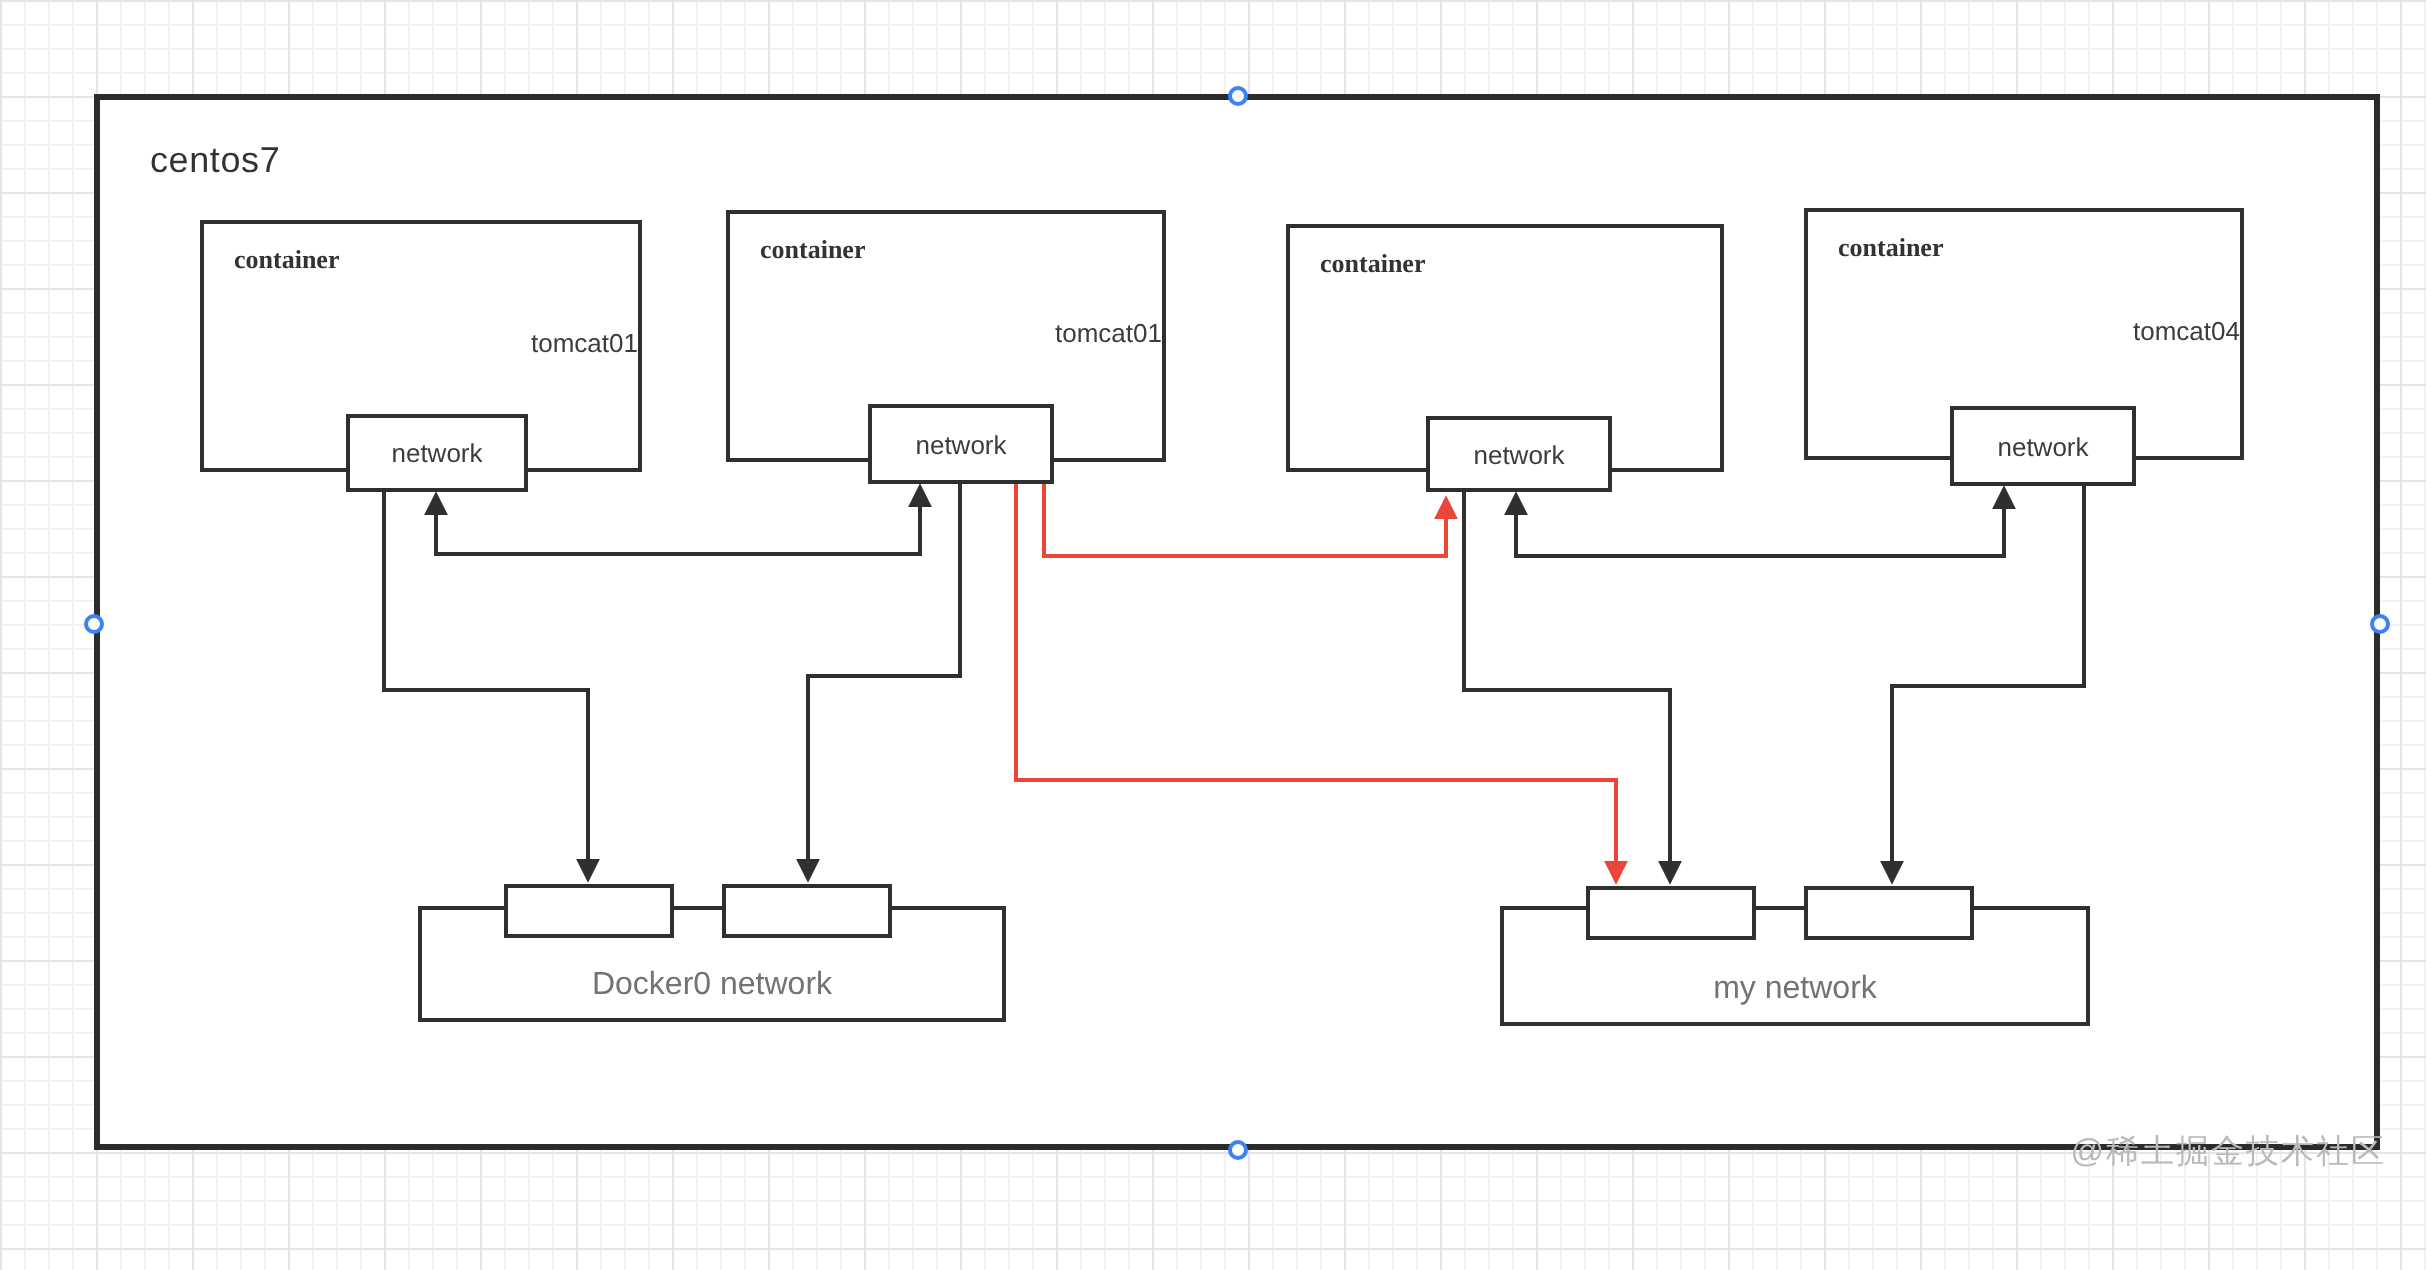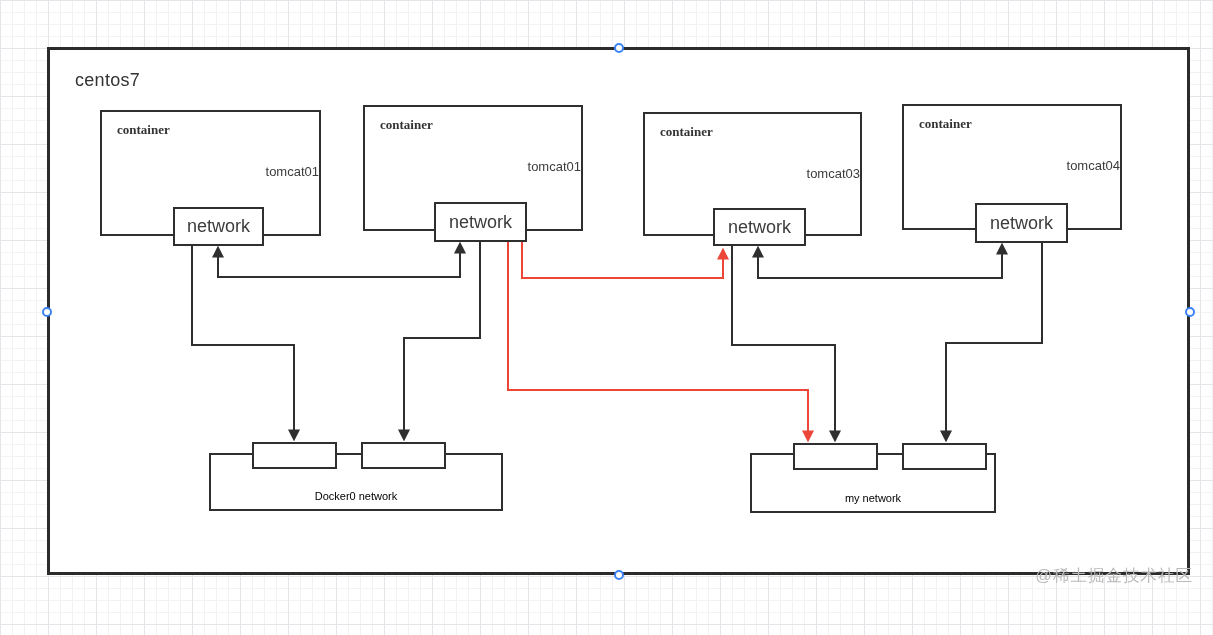--- a/index.html
+++ b/index.html
@@ -34,33 +34,33 @@
     background:#fff;border:2px solid var(--shape-border);box-sizing:border-box;
   }
   .cbox-1{left:100px;top:110px;width:221px;height:126px;}
   .cbox-2{left:363px;top:105px;width:220px;height:126px;}
   .cbox-3{left:643px;top:112px;width:219px;height:124px;}
   .cbox-4{left:902px;top:104px;width:220px;height:126px;}
   .ctitle{position:absolute;left:15px;top:10px;font-weight:bold;font-size:13px;font-family:Liberation Serif, serif;}
   .cname{position:absolute;left:0;top:52px;width:100%;text-align:right;font-size:13px;color:#3c3c3c;}
   .netbox{
     background:#fff;border:2px solid var(--shape-border);box-sizing:border-box;
-    display:flex;align-items:center;justify-content:center;font-size:18px;color:#3c3c3c;
+    display:flex;align-items:center;justify-content:center;font-size:13px;color:#3c3c3c;
     z-index:3;
   }
   .netbox-1{left:173px;top:207px;width:91px;height:39px;}
   .netbox-2{left:434px;top:202px;width:93px;height:40px;}
   .netbox-3{left:713px;top:208px;width:93px;height:38px;}
   .netbox-4{left:975px;top:203px;width:93px;height:40px;}
   .bridge{
     background:#fff;border:2px solid var(--shape-border);box-sizing:border-box;
   }
   .bridge-1{left:209px;top:453px;width:294px;height:58px;}
-  .bridge-2{left:750px;top:453px;width:246px;height:60px;}
-  .blabel{position:absolute;left:0;bottom:7px;width:100%;text-align:center;font-size:11px;color:#000000;}
+  .bridge-2{left:750px;top:453px;width:295px;height:60px;}
+  .blabel{position:absolute;left:0;bottom:7px;width:100%;text-align:center;font-size:16px;color:#737373;}
   .port{
     position:absolute;background:#fff;border:2px solid var(--shape-border);box-sizing:border-box;z-index:2;
   }
   .port-11{left:252px;top:442px;width:85px;height:27px;}
   .port-12{left:361px;top:442px;width:85px;height:27px;}
   .port-21{left:793px;top:443px;width:85px;height:27px;}
   .port-22{left:902px;top:443px;width:85px;height:27px;}
   .wires{position:absolute;left:0;top:0;width:1213px;height:635px;z-index:4;pointer-events:none;}
   .ln{fill:none;stroke:var(--connector-black);stroke-width:2;}
   .lnr{fill:none;stroke:var(--connector-red);stroke-width:2;}
@@ -93,21 +93,20 @@
     <span class="cname">tomcat01</span>
   </div>
 
   <div class="abs cbox cbox-2">
     <span class="ctitle">container</span>
     <span class="cname">tomcat01</span>
   </div>
 
   <div class="abs cbox cbox-3">
     <span class="ctitle">container</span>
-    <span class="cname">tomcat03</span>
   </div>
 
   <div class="abs cbox cbox-4">
     <span class="ctitle">container</span>
     <span class="cname">tomcat04</span>
   </div>
 
   <div class="abs bridge bridge-1">
     <span class="blabel">Docker0 network</span>
   </div>

